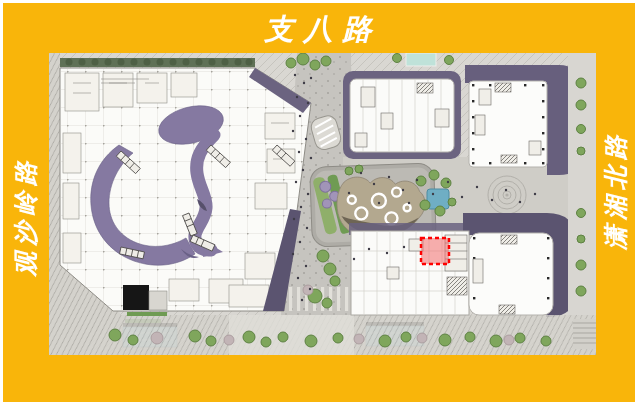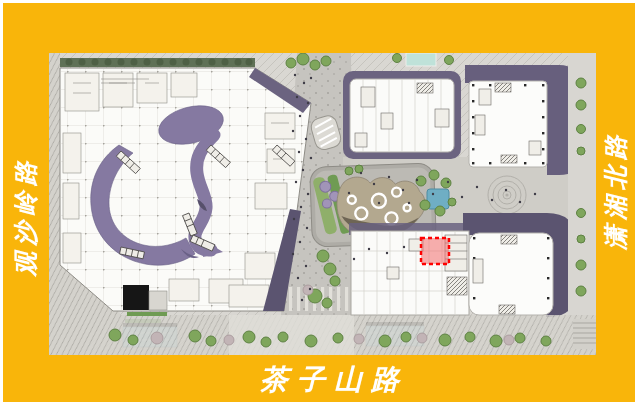--- a/index.html
+++ b/index.html
@@ -15,21 +15,21 @@
   .road-south{left:331px;top:377px;transform:translate(-50%,-50%);font-size:28px;letter-spacing:9px;}
   .road-west{left:23px;top:213px;transform:translate(-50%,-50%) rotate(-90deg);font-size:24px;letter-spacing:6px;}
   .road-east{left:613px;top:187px;transform:translate(-50%,-50%) rotate(-90deg);font-size:24px;letter-spacing:6px;}
 </style>
 </head>
 <body>
 
 <div class="canvas">
   <div class="frame">
 
-    <div class="road-label road-south">茶子山路</div>
+    <div class="road-label road-north">支八路</div>
     <div class="road-label road-west">观沙岭路</div>
     <div class="road-label road-east">潇湘北路</div>
 
     <div class="plan">
       <svg width="547" height="302" viewBox="0 0 547 302" xmlns="http://www.w3.org/2000/svg">
         <defs>
           <pattern id="grid" width="18" height="18" patternUnits="userSpaceOnUse">
             <path d="M18 0H0V18" fill="none" stroke="#C8C6C0" stroke-width="0.6"></path>
             <circle cx="0.6" cy="0.6" r="1" fill="#9B9992"></circle>
           </pattern>

